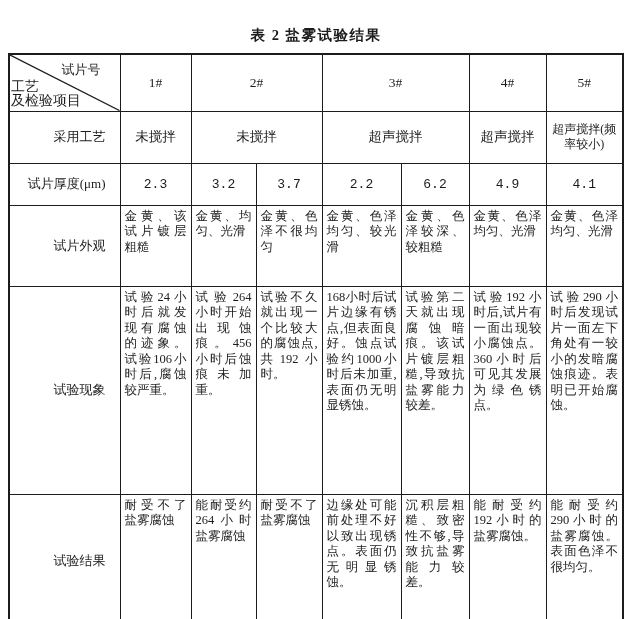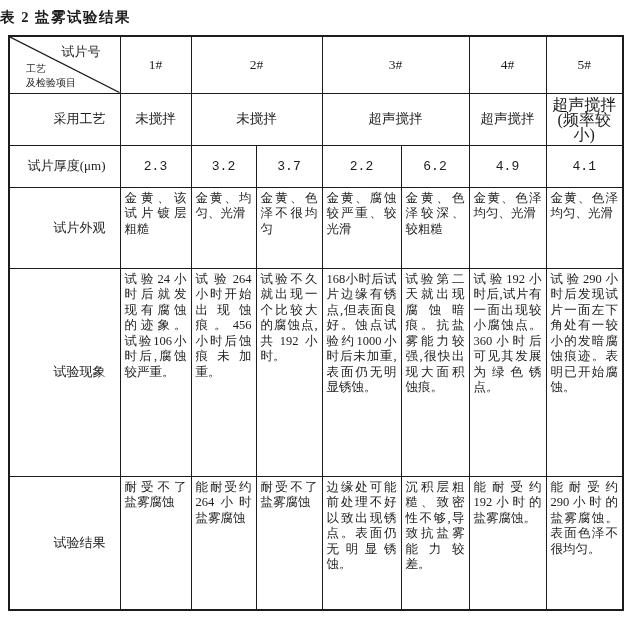--- a/index.html
+++ b/index.html
@@ -4,22 +4,22 @@
 <style>
   html,body{margin:0;padding:0;}
   body{
     width:632px;height:619px;background:#ffffff;
     font-family:"Liberation Serif","DejaVu Serif",serif;
     color:#1c1c1c;
     -webkit-font-smoothing:antialiased;
   }
   .page{padding-top:5px;}
   .title{
-    text-align:left;font-weight:bold;font-size:14.5px;
-    letter-spacing:1.5px;margin:3px 0 8px 0;
+    text-align:center;font-weight:bold;font-size:14.5px;
+    letter-spacing:1.5px;margin:21px 0 8px 0;
   }
   table.grid{
     border-collapse:collapse;table-layout:fixed;
     margin-left:8px;width:614px;
     border:2px solid #1c1c1c;
   }
   table.grid td{
     border:1.5px solid #1c1c1c;
     overflow:hidden;
   }
@@ -34,21 +34,21 @@
   tr.r-head{height:57px;}
   tr.r-process{height:52px;}
   tr.r-thick{height:42px;}
   tr.r-appear{height:81px;}
   tr.r-phenom{height:208px;}
   tr.r-result{height:134px;}
   
   td.corner{position:relative;padding:0;vertical-align:top;}
   td.corner svg{position:absolute;left:0;top:0;width:100%;height:100%;display:block;}
   .c-tr{position:absolute;top:6px;right:19px;font-size:13px;}
-  .c-bl{position:absolute;left:16px;bottom:2px;font-size:10px;line-height:14.5px;text-align:left;}
+  .c-bl{position:absolute;left:1px;bottom:2px;font-size:14px;line-height:14.5px;text-align:left;}
   .c-bl div{white-space:nowrap;}
 </style>
 </head>
 <body>
 
 <div class="page">
 
   <div class="title">表 2  盐雾试验结果</div>
 
   <table class="grid">
@@ -81,52 +81,52 @@
       <td class="hdr">4#</td>
       <td class="hdr">5#</td>
     </tr>
 
     <tr class="r-process">
       <td class="lbl">采用工艺</td>
       <td class="hdr">未搅拌</td>
       <td class="hdr" colspan="2">未搅拌</td>
       <td class="hdr" colspan="2">超声搅拌</td>
       <td class="hdr">超声搅拌</td>
-      <td class="hdr" style="font-size:16px;line-height:15px;padding:0 1px;">超声搅拌(频率较小)</td>
+      <td class="hdr" style="font-size:12px;line-height:15px;padding:0 1px;">超声搅拌(频率较小)</td>
     </tr>
 
     <tr class="r-thick">
       <td class="lbl">试片厚度(μm)</td>
       <td class="num">2.3</td>
       <td class="num">3.2</td>
       <td class="num">3.7</td>
       <td class="num">2.2</td>
       <td class="num">6.2</td>
       <td class="num">4.9</td>
       <td class="num">4.1</td>
     </tr>
 
     <tr class="r-appear">
       <td class="lbl">试片外观</td>
       <td class="body">金黄、该试片镀层粗糙</td>
       <td class="body">金黄、均匀、光滑</td>
       <td class="body">金黄、色泽不很均匀</td>
-      <td class="body">金黄、腐蚀较严重、较光滑</td>
+      <td class="body">金黄、色泽均匀、较光滑</td>
       <td class="body">金黄、色泽较深、较粗糙</td>
       <td class="body">金黄、色泽均匀、光滑</td>
       <td class="body">金黄、色泽均匀、光滑</td>
     </tr>
 
     <tr class="r-phenom">
       <td class="lbl">试验现象</td>
       <td class="body">试验24小时后就发现有腐蚀的迹象。试验106小时后,腐蚀较严重。</td>
       <td class="body">试验264小时开始出现蚀痕。456小时后蚀痕未加重。</td>
       <td class="body">试验不久就出现一个比较大的腐蚀点,共192小时。</td>
       <td class="body">168小时后试片边缘有锈点,但表面良好。蚀点试验约1000小时后未加重,表面仍无明显锈蚀。</td>
-      <td class="body">试验第二天就出现腐蚀暗痕。抗盐雾能力较强,很快出现大面积蚀痕。</td>
+      <td class="body">试验第二天就出现腐蚀暗痕。该试片镀层粗糙,导致抗盐雾能力较差。</td>
       <td class="body">试验192小时后,试片有一面出现较小腐蚀点。360小时后可见其发展为绿色锈点。</td>
       <td class="body">试验290小时后发现试片一面左下角处有一较小的发暗腐蚀痕迹。表明已开始腐蚀。</td>
     </tr>
 
     <tr class="r-result">
       <td class="lbl">试验结果</td>
       <td class="body">耐受不了盐雾腐蚀</td>
       <td class="body">能耐受约264小时盐雾腐蚀</td>
       <td class="body">耐受不了盐雾腐蚀</td>
       <td class="body">边缘处可能前处理不好以致出现锈点。表面仍无明显锈蚀。</td>

